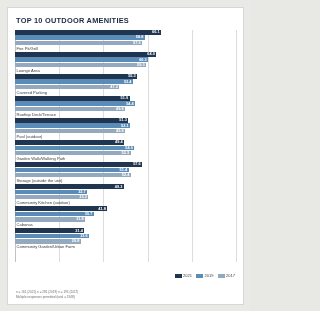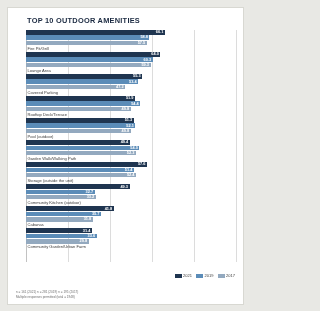--- a/index.html
+++ b/index.html
@@ -14,21 +14,21 @@
     background:#e9e9e5;
     box-sizing:border-box;
     padding:7px 6px 6px 7px;
   }
   .card{
     position:relative;
     width:100%;height:100%;
     background:#ffffff;
     box-sizing:border-box;
     border:1px solid #d8d8d2;
-    padding:8px 7px 4px 18px;
+    padding:8px 7px 4px 7px;
   }
   .title{
     font-size:7.4px;
     font-weight:bold;
     letter-spacing:0.25px;
     color:#1b2a41;
     margin:0 0 5px 1px;
     white-space:nowrap;
   }
   .plot{

